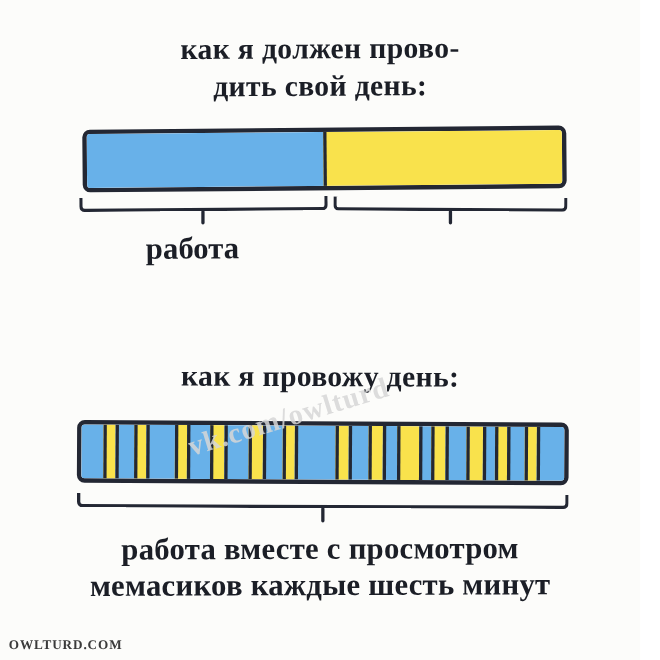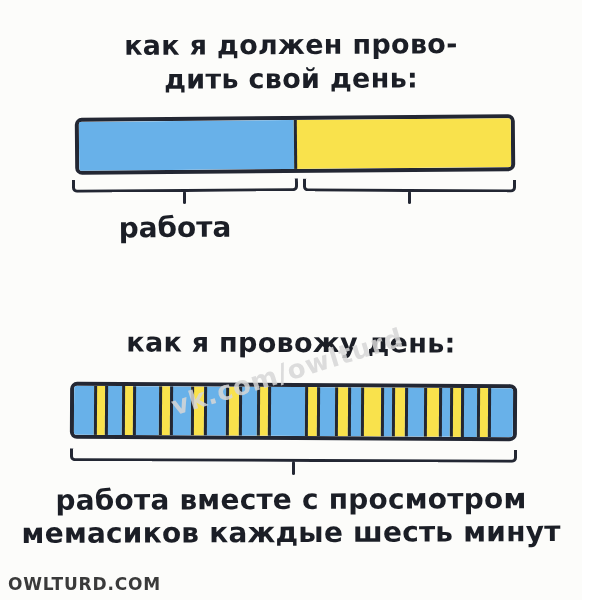--- a/index.html
+++ b/index.html
@@ -3,20 +3,21 @@
 <meta charset="utf-8">
 <style>
   * { margin:0; padding:0; box-sizing:border-box; }
   html,body { background:#ffffff; }
   body { font-family:"DejaVu Sans","Liberation Sans",sans-serif; }
   .page {
     position:relative; width:582px; height:600px;
     background:var(--background,#fcfcfa);
     color:var(--text,#1b1e26);
     overflow:hidden;
+    font-family:Liberation Serif, serif;
   }
   .title {
     position:absolute; left:0; width:100%;
     text-align:center; font-weight:700; font-size:27px; line-height:1.25;
     letter-spacing:0.3px;
   }
   .t1 { top:28px; transform:rotate(-0.3deg); }
   .t2 { top:326px; transform:rotate(0.2deg); }
   .bar {
     position:absolute; display:flex; align-items:stretch;
@@ -53,21 +54,21 @@
   }
   .watermark {
     position:absolute; left:172px; top:392px; z-index:5;
     font-size:26px; font-weight:700; letter-spacing:1px;
     color:#d7d7d7; opacity:0.85;
     transform:rotate(-17deg); transform-origin:left center;
     pointer-events:none;
   }
   .credit {
     position:absolute; left:8px; bottom:6px;
-    font-size:17px; font-weight:700; letter-spacing:0.8px;
+    font-size:12px; font-weight:700; letter-spacing:0.8px;
     color:#3a3a3a;
   }
 </style>
 </head>
 <body>
 
 <div class="page">
 
   <div class="title t1">
     <div>как я должен прово-</div>

